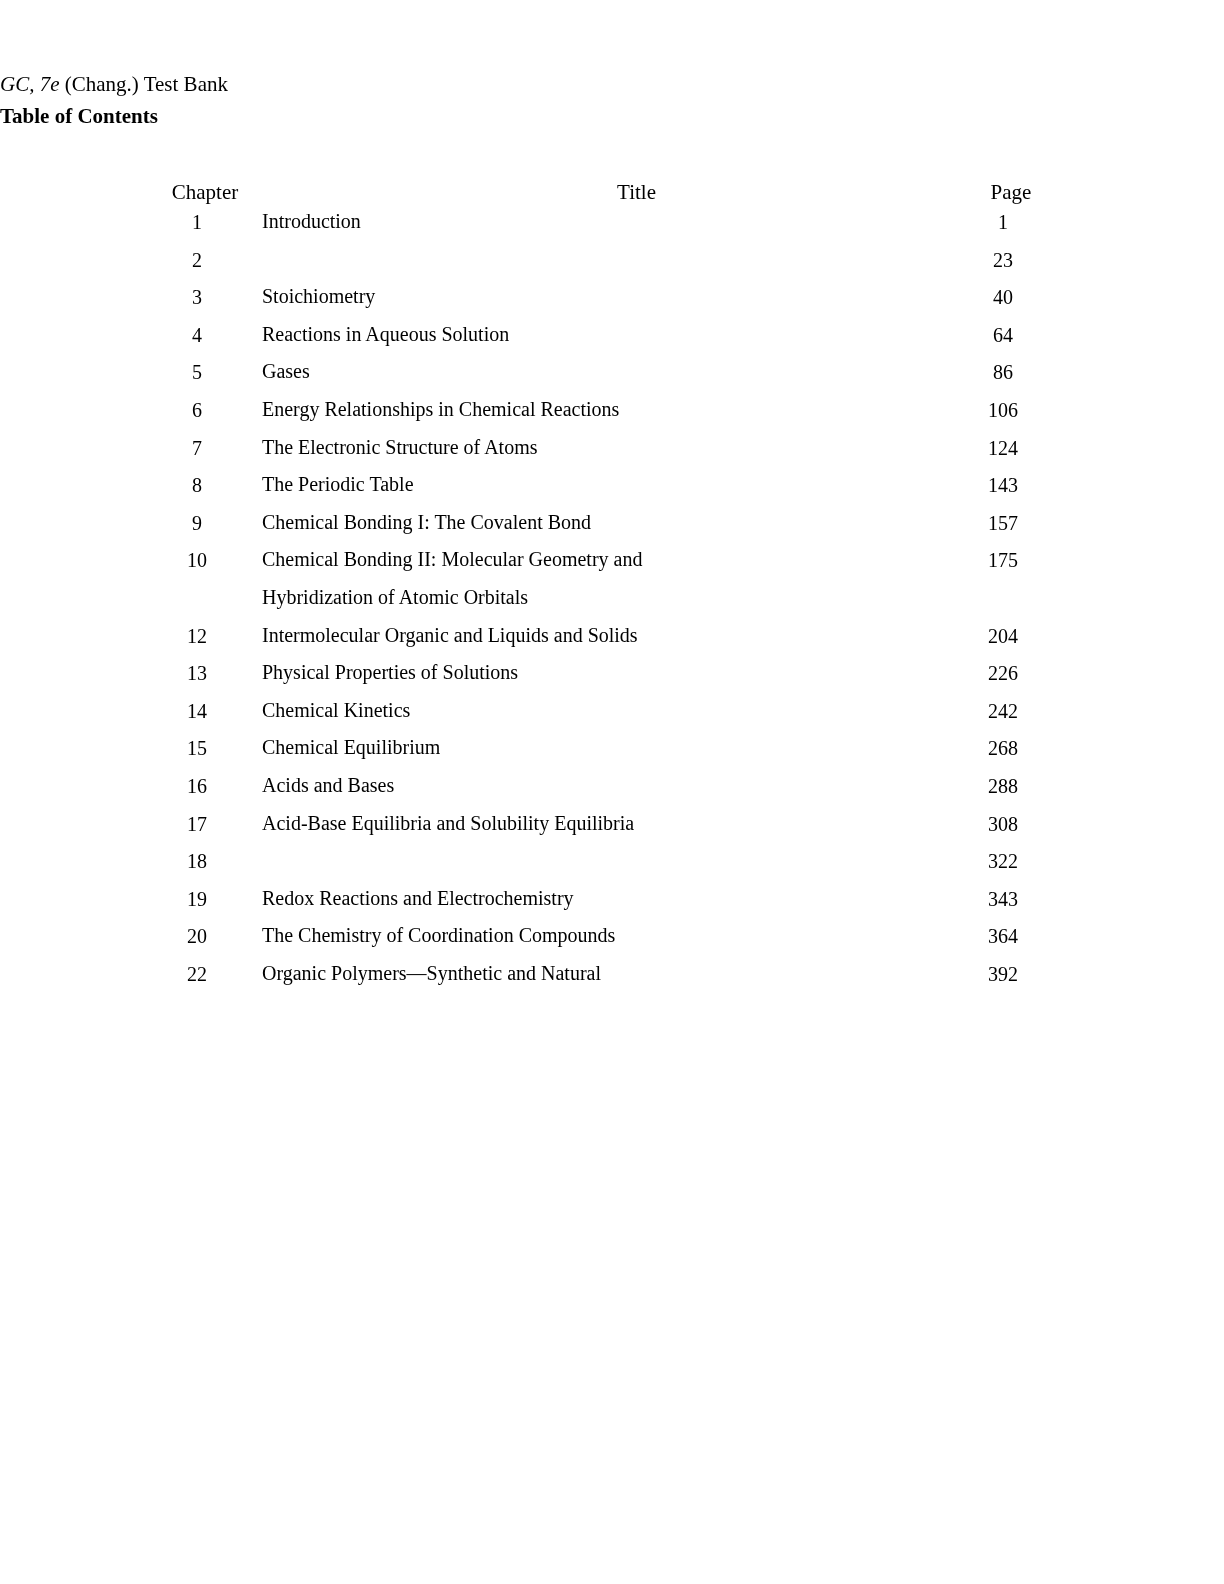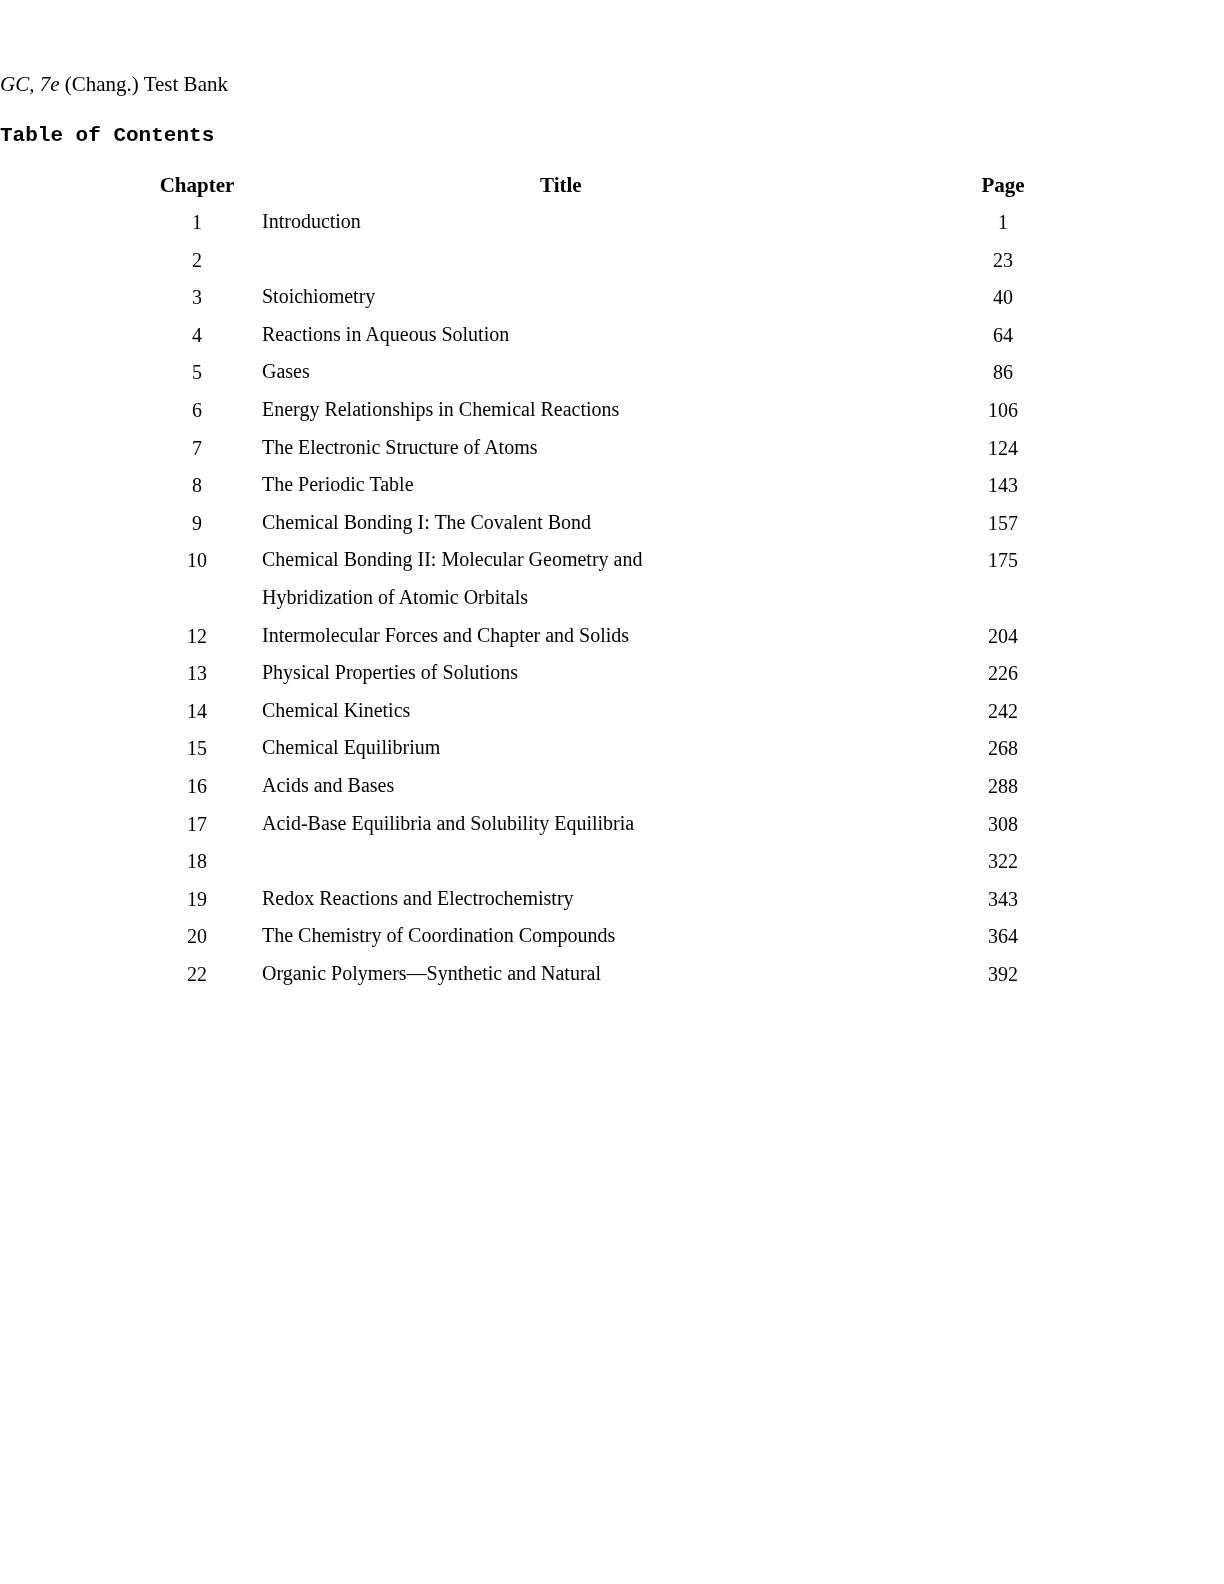--- a/index.html
+++ b/index.html
@@ -5,26 +5,26 @@
     html, body { margin: 0; padding: 0; background: #ffffff; }
     body {
       width: 1224px; height: 1584px; position: relative; overflow: hidden;
       font-family: "Liberation Serif", "DejaVu Serif", serif; color: #000;
     }
     .header-line {
       position: absolute; left: 0; width: 1224px; text-align: left;
       font-size: 21px; line-height: 24px;
     }
     .h1 { top: 72px; }
-    .h2 { top: 124px; font-weight: bold; font-family: Liberation Mono, monospace; }
+    .h2 { top: 104px; font-weight: bold; }
     .col-head {
-      position: absolute; top: 173px; font-size: 21px; font-weight: bold; line-height: 24px;
+      position: absolute; top: 180px; font-size: 21px; font-weight: normal; line-height: 24px; margin-left: 8px;
     }
     .ch-head { left: 158px; width: 78px; text-align: center; }
-    .title-head { left: 540px; width: 108px; text-align: left; }
+    .title-head { left: 540px; width: 108px; text-align: right; }
     .page-head { left: 972px; width: 62px; text-align: center; }
     .rows { position: absolute; top: 210px; left: 0; width: 1224px; }
     .row { position: relative; height: 37.6px; font-size: 20px; line-height: 24px; }
     .row.tall { height: 75.2px; }
     .cell-ch { position: absolute; left: 158px; width: 78px; text-align: center; }
     .cell-title { position: absolute; left: 262px; width: 440px; line-height: 37.6px; top: -7px; }
     .cell-page { position: absolute; left: 972px; width: 62px; text-align: center; }
   </style>
 </head>
 <body>
@@ -81,21 +81,21 @@
       <div class="cell-title">Chemical Bonding I: The Covalent Bond</div>
       <div class="cell-page">157</div>
     </div>
     <div class="row tall">
       <div class="cell-ch">10</div>
       <div class="cell-title">Chemical Bonding II: Molecular Geometry and Hybridization of Atomic Orbitals</div>
       <div class="cell-page">175</div>
     </div>
     <div class="row">
       <div class="cell-ch">12</div>
-      <div class="cell-title">Intermolecular Forces and Chapter and Solids</div>
+      <div class="cell-title">Intermolecular Organic and Liquids and Solids</div>
       <div class="cell-page">204</div>
     </div>
     <div class="row">
       <div class="cell-ch">13</div>
       <div class="cell-title">Physical Properties of Solutions</div>
       <div class="cell-page">226</div>
     </div>
     <div class="row">
       <div class="cell-ch">14</div>
       <div class="cell-title">Chemical Kinetics</div>

